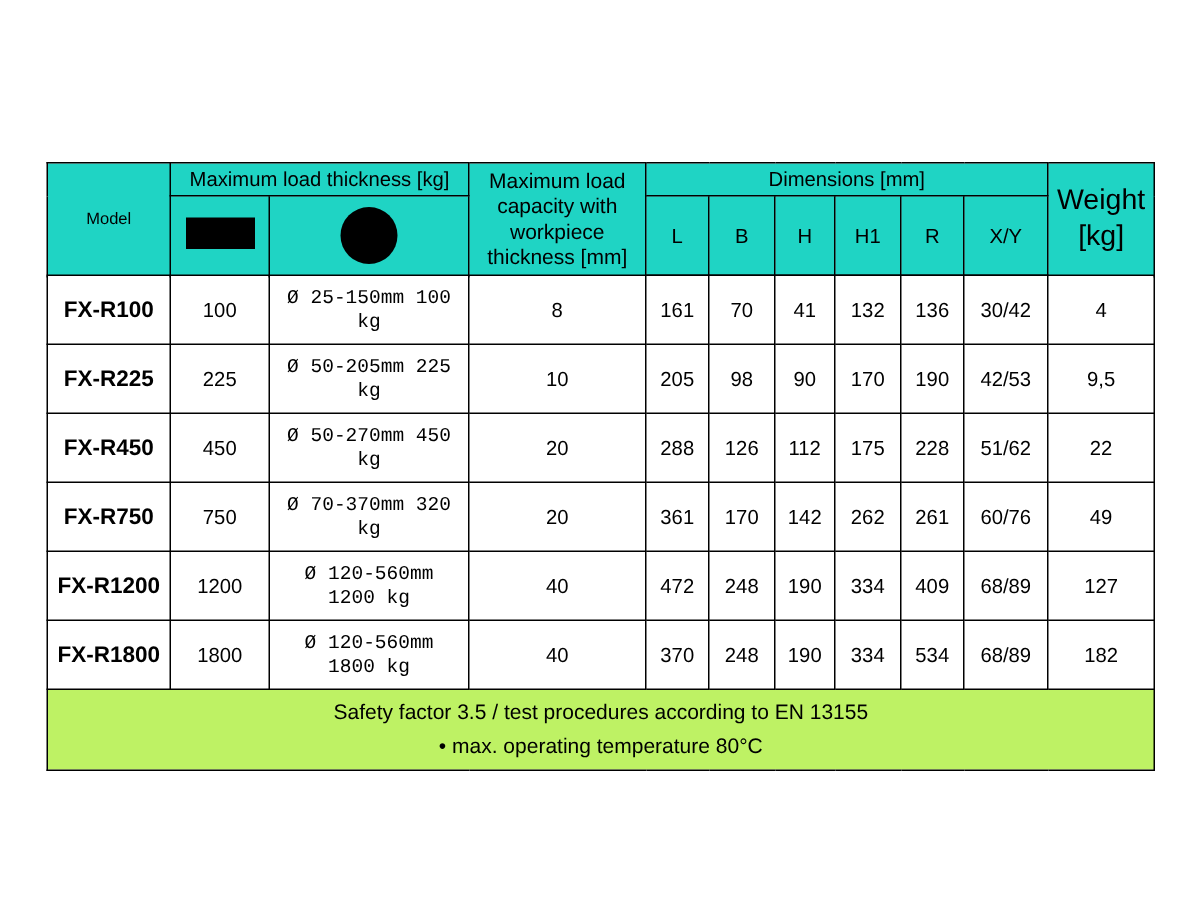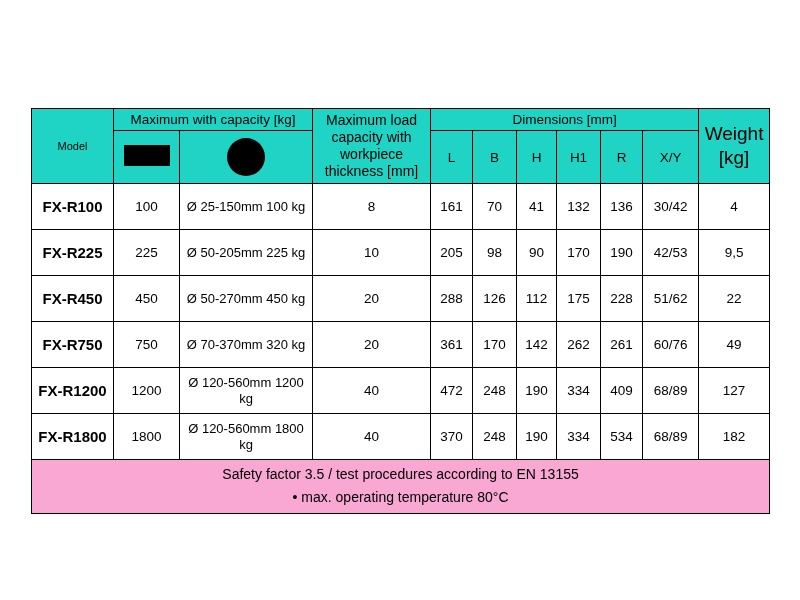--- a/index.html
+++ b/index.html
@@ -73,23 +73,24 @@
   }
   tbody td.model {
     font-weight: bold;
     font-size: 15px;
   }
   tbody td.range {
     font-size: 13px;
     line-height: 1.2;
     padding-left: 6px;
     padding-right: 6px;
+    font-family: Liberation Mono, monospace;
   }
   tfoot td {
-    background: #f9a8d4;
+    background: #bef264;
     font-size: 14px;
     line-height: 1.65;
     padding: 9px 4px 11px 4px;
   }
   .footnote-line {
     display: block;
   }
   
   col.c-model   { width: 82px; }
   col.c-rect    { width: 66px; }
@@ -119,21 +120,21 @@
         <col class="c-h">
         <col class="c-h1">
         <col class="c-r">
         <col class="c-xy">
       <col class="c-weight">
     </colgroup>
 
     <thead>
       <tr>
         <th class="model-head" rowspan="3">Model</th>
-        <th colspan="2">Maximum with capacity [kg]</th>
+        <th colspan="2">Maximum load thickness [kg]</th>
         <th class="maxload-thick" rowspan="3">Maximum load capacity with workpiece thickness [mm]</th>
         <th colspan="6">Dimensions [mm]</th>
         <th class="weight-head" rowspan="3">Weight [kg]</th>
       </tr>
       <tr>
         <th class="icon-cell" rowspan="2"><span class="rect-icon"></span></th>
         <th class="icon-cell" rowspan="2"><span class="circle-icon"></span></th>
         <th>L</th>
         <th>B</th>
         <th>H</th>

